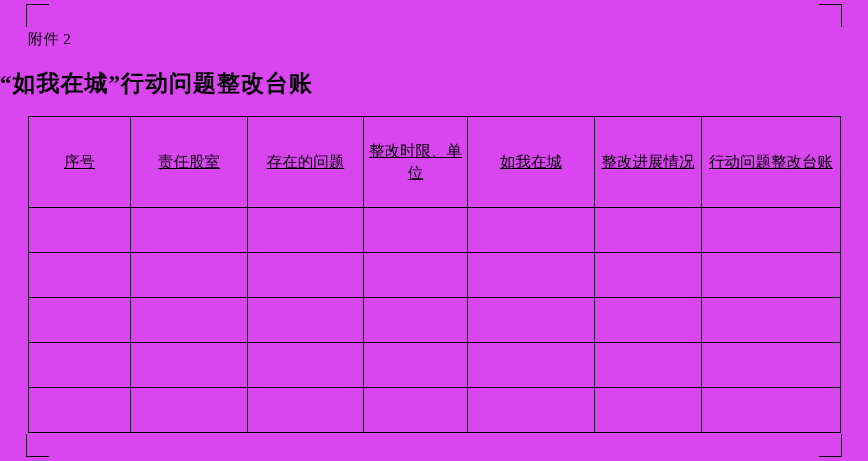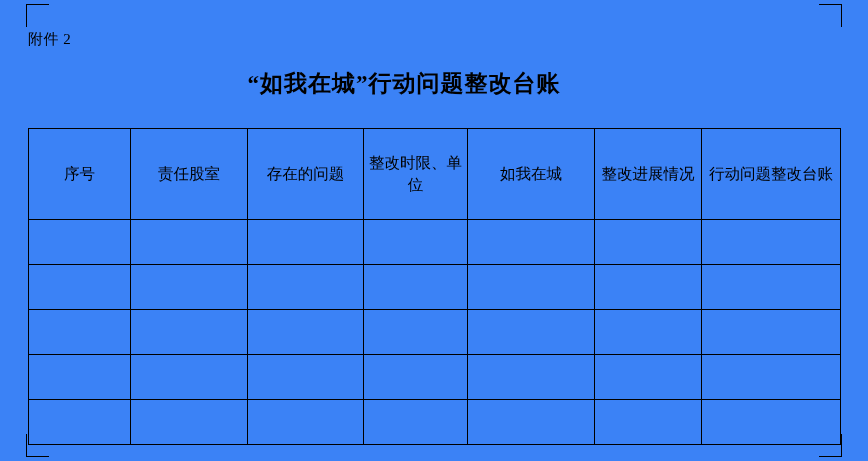--- a/index.html
+++ b/index.html
@@ -12,21 +12,21 @@
     height: 461px;
     position: relative;
     font-family: "Liberation Serif", "DejaVu Serif", serif;
     overflow: hidden;
   }
   .page {
     position: absolute;
     left: 0; top: 0;
     width: 868px;
     height: 461px;
-    background: #3b82f6;
+    background: #d946ef;
   }
   
   .crop-mark {
     position: absolute;
     width: 22px;
     height: 22px;
   }
   .crop-mark.tl {
     left: 26px; top: 4px;
     border-left: 1px solid #000;
@@ -54,34 +54,34 @@
     font-size: 15px;
     font-family: "Liberation Serif", "DejaVu Serif", serif;
     color: #000;
     letter-spacing: 0.5px;
   }
   .doc-title {
     position: absolute;
     left: 0;
     top: 68px;
     width: 808px;
-    text-align: center;
     font-size: 23px;
     font-weight: bold;
     color: #000;
     font-family: "Liberation Serif", "DejaVu Serif", serif;
     letter-spacing: 1px;
   }
   table.ledger {
     position: absolute;
     left: 28px;
-    top: 128px;
+    top: 116px;
     width: 812px;
     border-collapse: collapse;
     table-layout: fixed;
+    text-decoration: underline;
   }
   table.ledger th,
   table.ledger td {
     border: 1px solid #000;
     padding: 0;
     margin: 0;
   }
   table.ledger thead th {
     height: 90px;
     vertical-align: middle;

